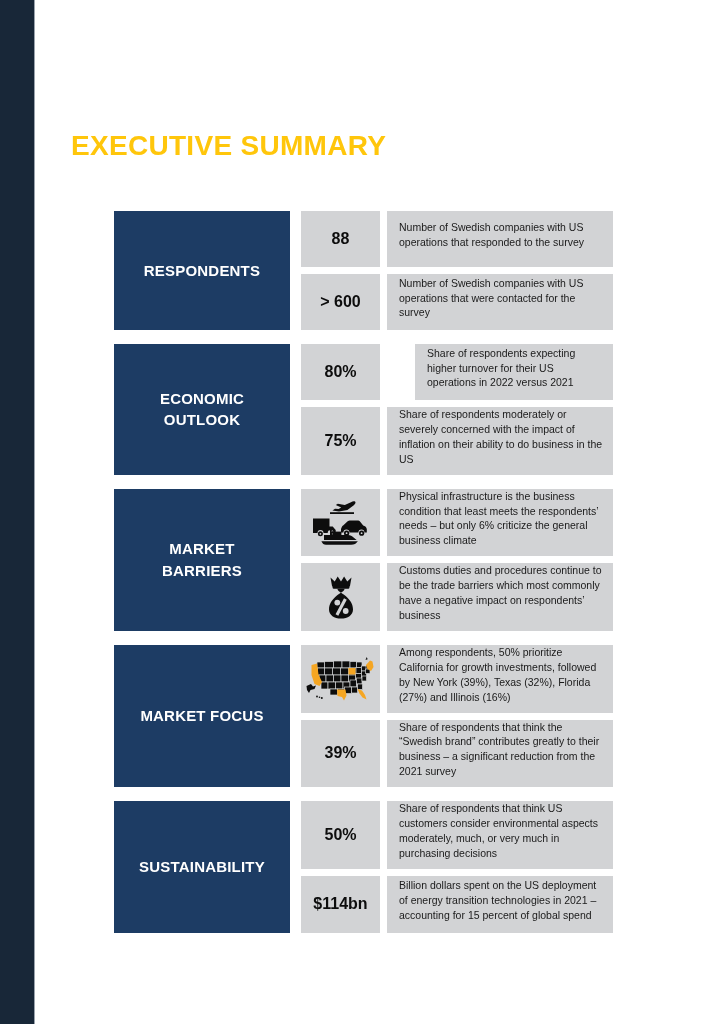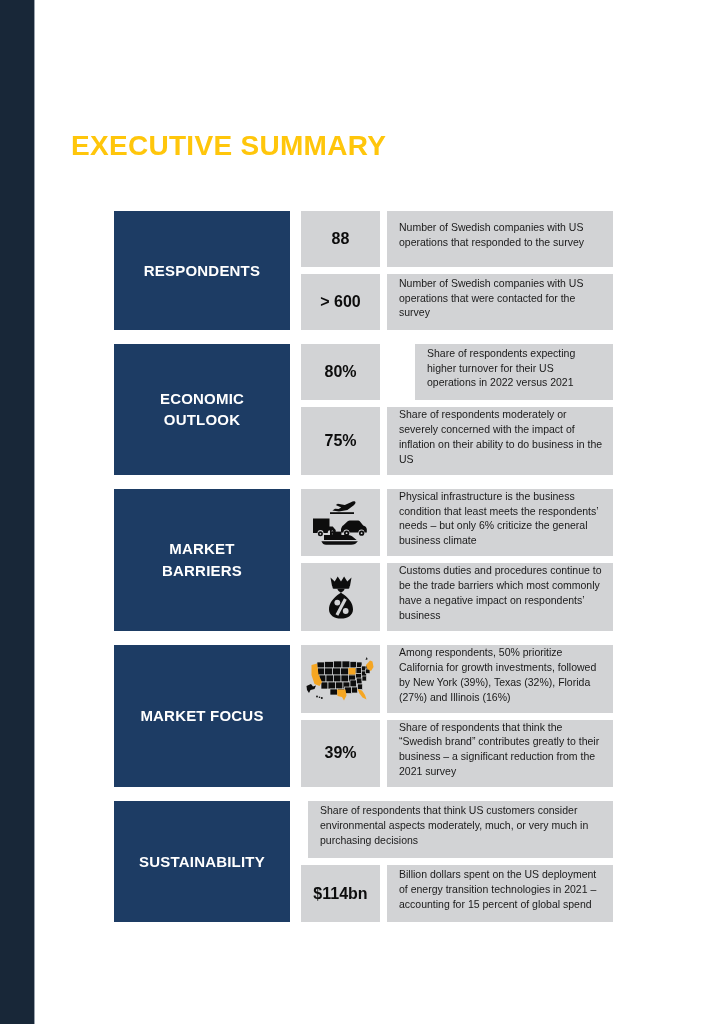--- a/index.html
+++ b/index.html
@@ -302,20 +302,21 @@
           <div class="value-cell">39%</div>
           <div class="desc-cell">Share of respondents that think the “Swedish brand” contributes greatly to their business – a significant reduction from the 2021 survey</div>
         </div>
       </div>
     </div>
 
     <div class="section sec-sustain">
       <div class="section-label">SUSTAINABILITY</div>
       <div class="section-rows">
         <div class="row">
+          <div class="value-cell">50%</div>
           <div class="desc-cell">Share of respondents that think US customers consider environmental aspects moderately, much, or very much in purchasing decisions</div>
         </div>
         <div class="row">
           <div class="value-cell">$114bn</div>
           <div class="desc-cell">Billion dollars spent on the US deployment of energy transition technologies in 2021 – accounting for 15 percent of global spend</div>
         </div>
       </div>
     </div>
 
   </div>

